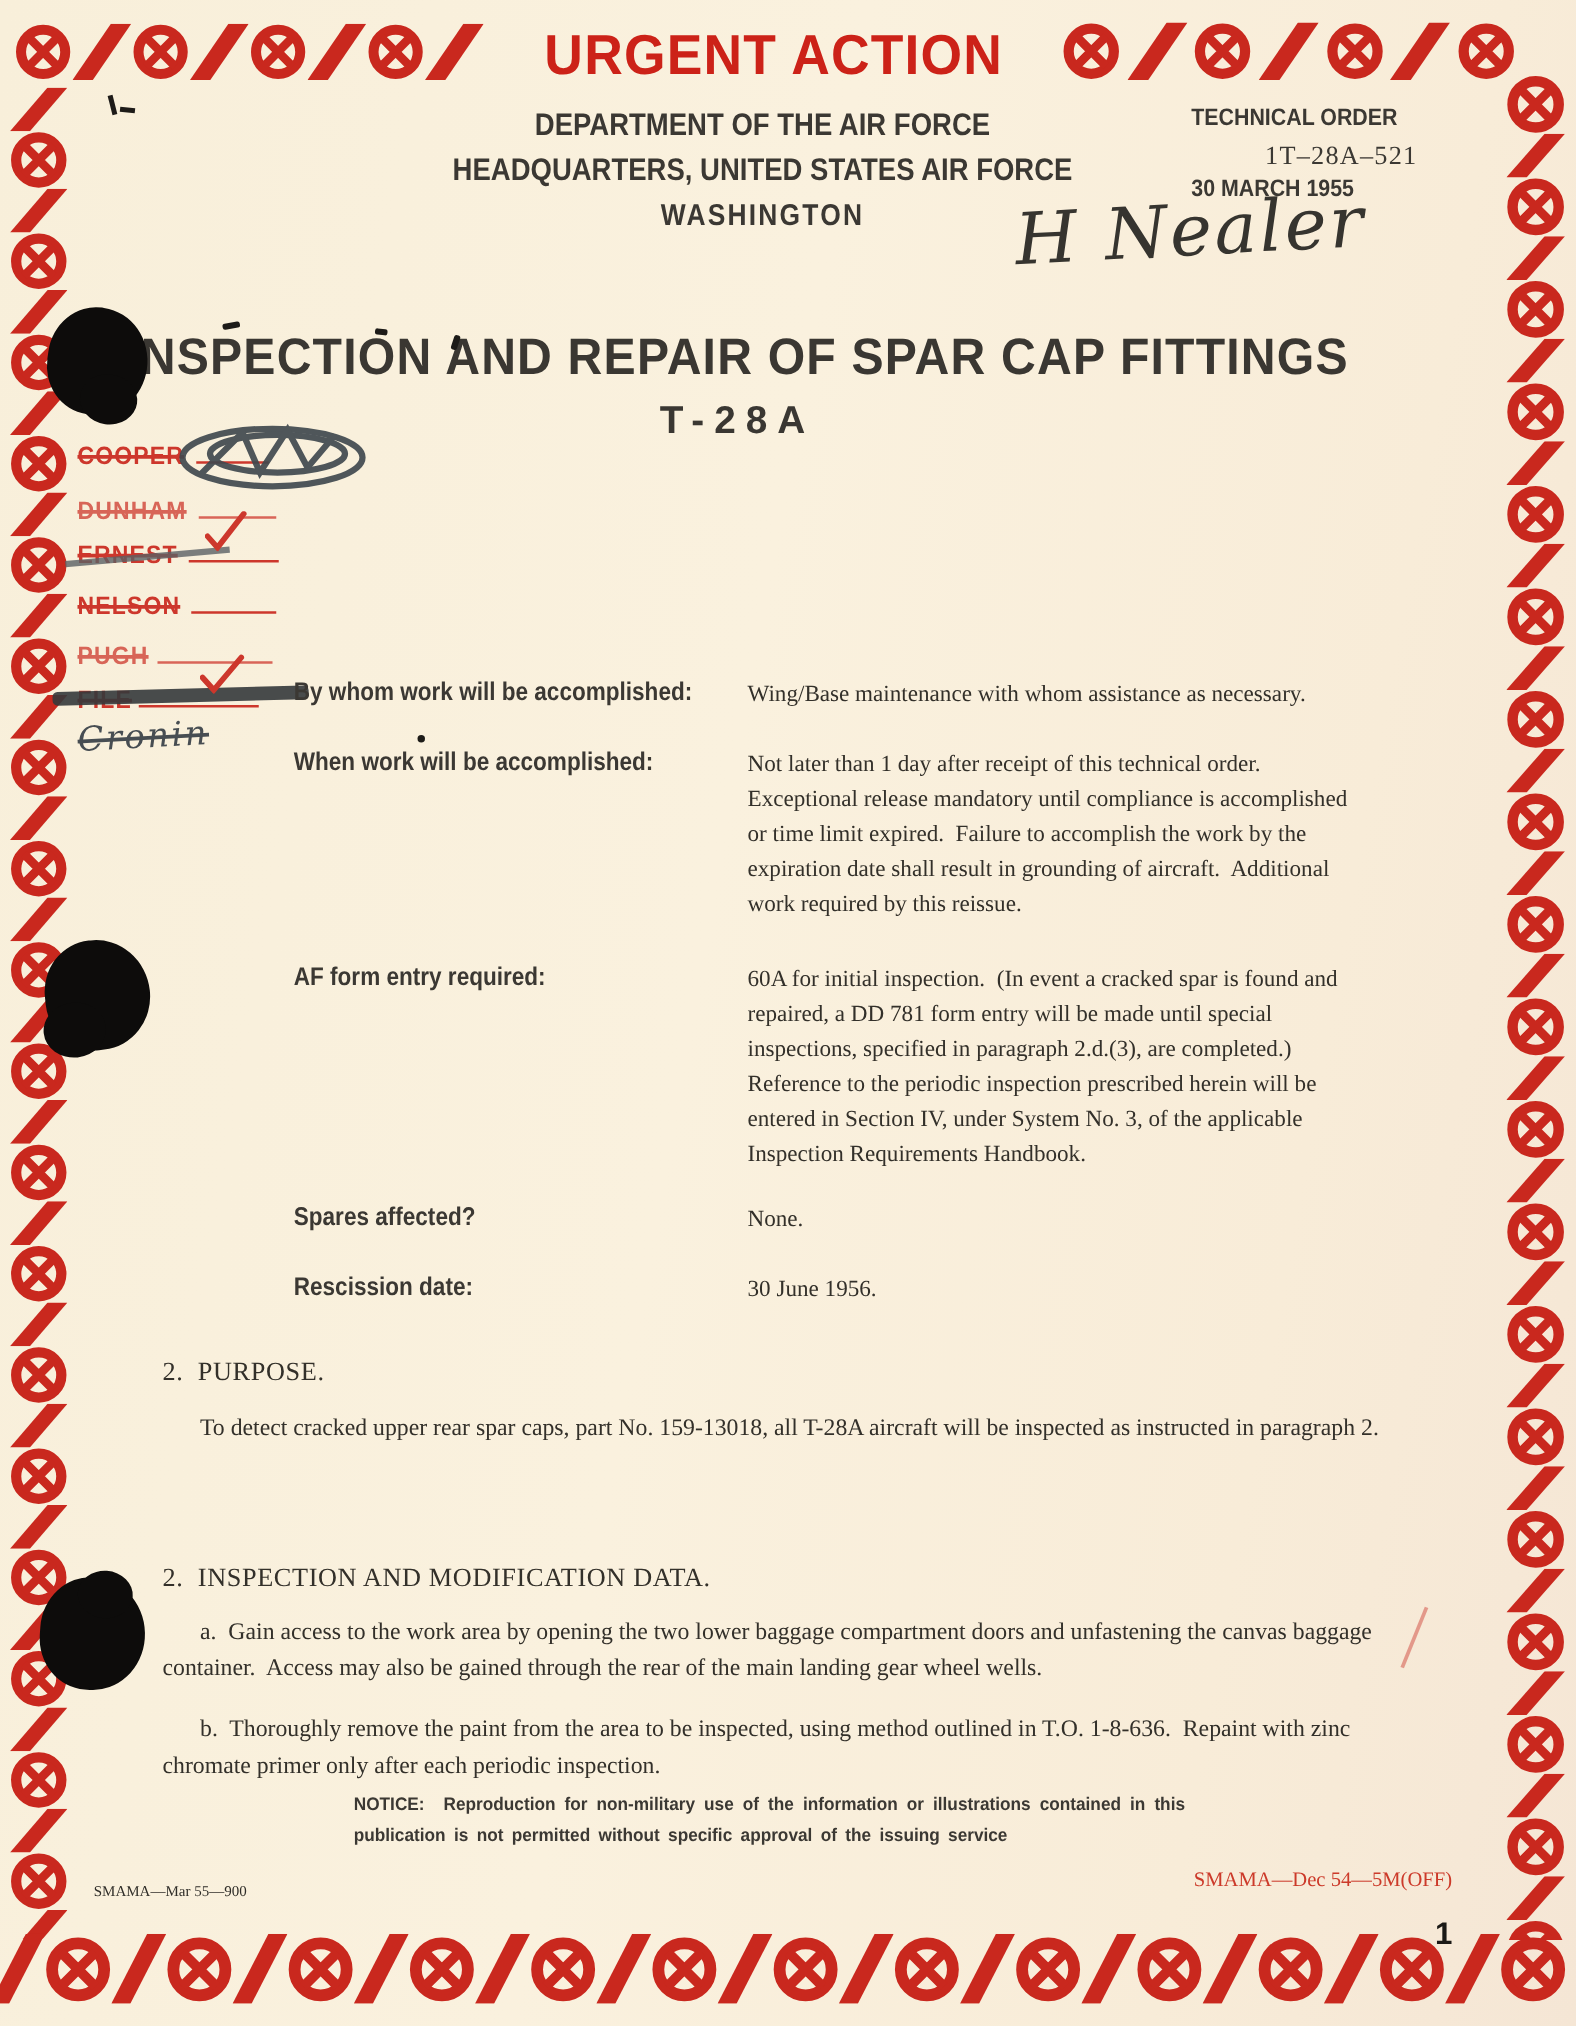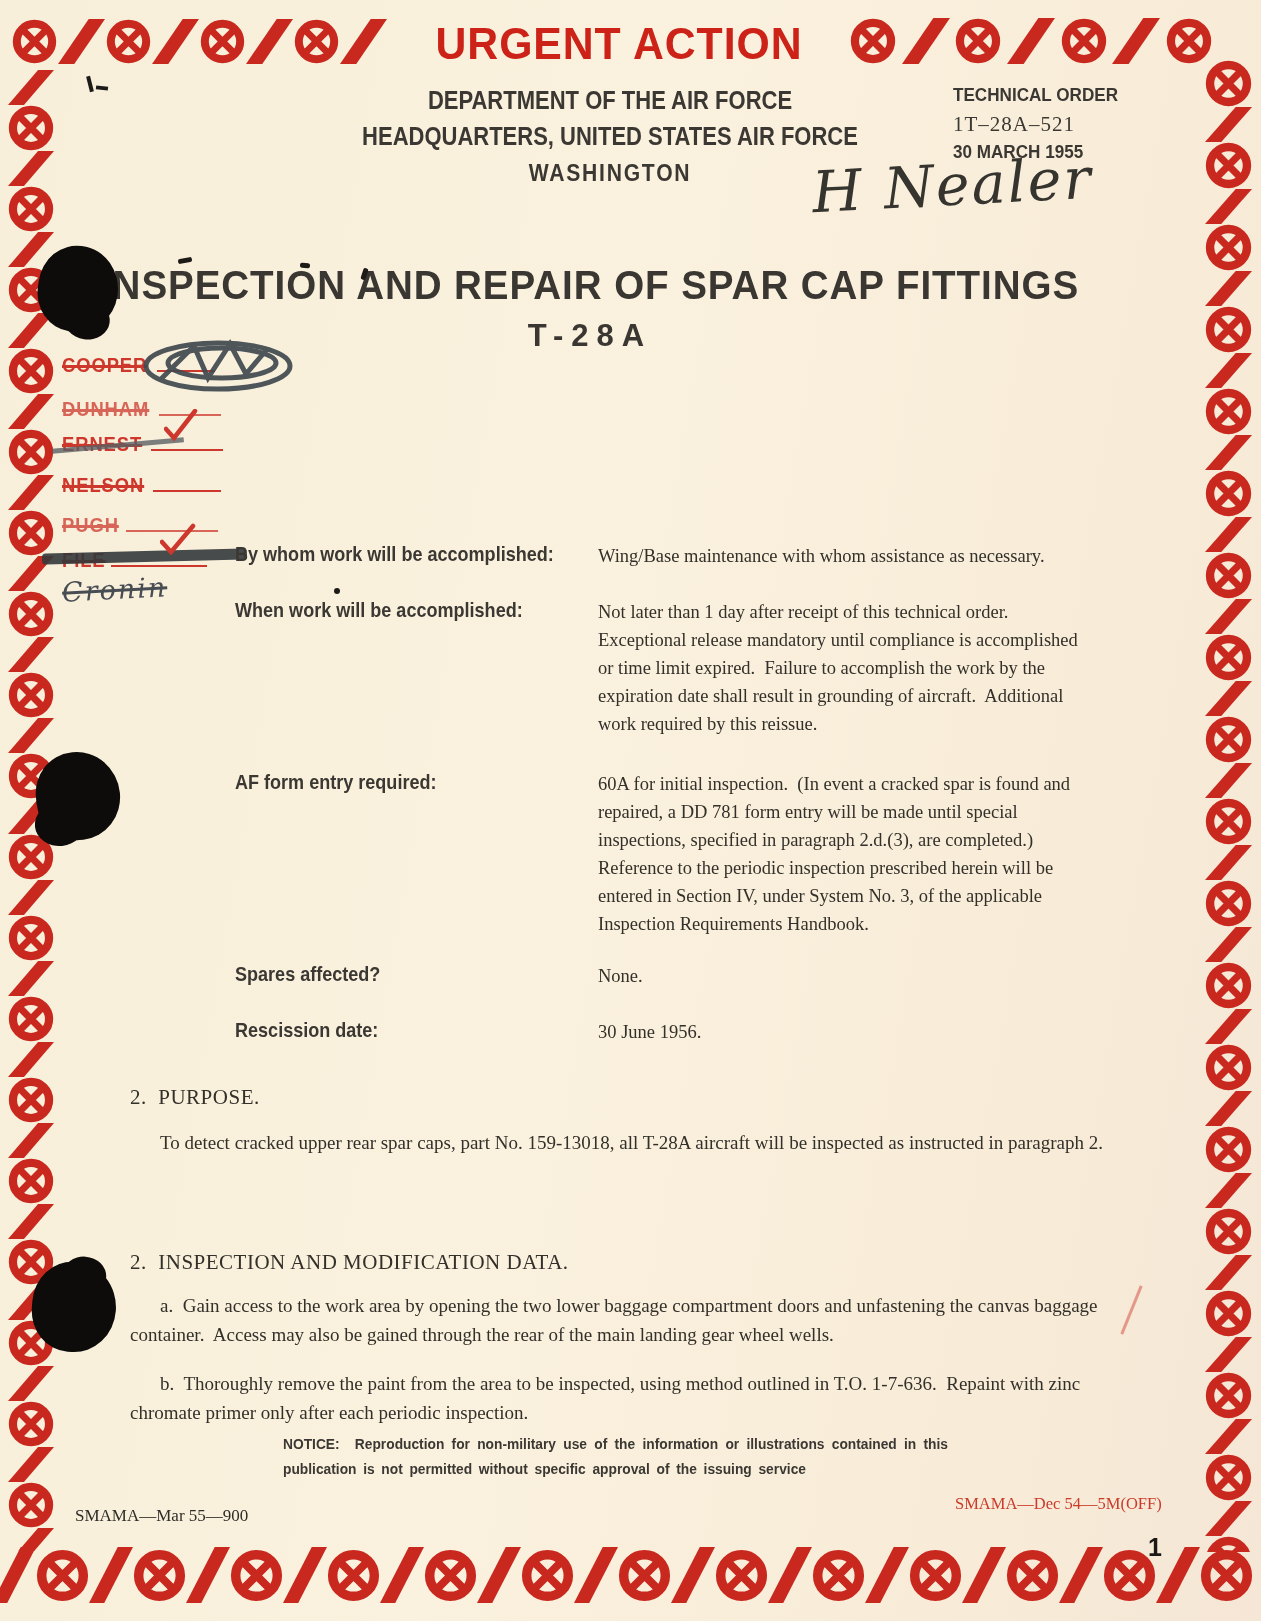--- a/index.html
+++ b/index.html
@@ -38,21 +38,21 @@
     transform:scaleX(.88);transform-origin:center;
   }
   .dept .l1{font-size:25px;line-height:36px;}
   .dept .l2{font-size:25px;line-height:37px;}
   .dept .l3{font-size:24px;line-height:36px;letter-spacing:2px;}
   .toblock{
     position:absolute;top:84px;left:953px;width:240px;z-index:2;
     font-family:"Liberation Sans",sans-serif;color:#3b3833;
   }
   .toblock .tl{font-weight:bold;font-size:19px;transform:scaleX(.9);transform-origin:left;}
-  .toblock .tn{font-family:"Liberation Serif",serif;font-size:21px;margin-top:6px;letter-spacing:1px;}
+  .toblock .tn{font-family:"Liberation Serif",serif;font-size:21px;margin-top:6px;letter-spacing:1px;text-align:center;}
   .toblock .td{font-weight:bold;font-size:19px;margin-top:4px;transform:scaleX(.9);transform-origin:left;}
   .signature{
     position:absolute;top:152px;left:812px;z-index:3;
     font-family:"DejaVu Serif",serif;font-style:italic;font-size:57px;color:#36342f;
     transform:rotate(-3deg);letter-spacing:2px;white-space:nowrap;
   }
   
   .title1{
     position:absolute;top:262px;left:55px;width:1070px;text-align:center;z-index:2;
     font-family:"Liberation Sans",sans-serif;font-weight:bold;font-size:41px;letter-spacing:1px;
@@ -98,21 +98,21 @@
   .sechead{position:absolute;left:130px;width:1010px;font-size:21px;letter-spacing:.5px;white-space:pre-wrap;z-index:2;}
   .para{position:absolute;left:130px;width:1012px;font-size:19px;line-height:29px;text-indent:30px;white-space:pre-wrap;z-index:2;}
   
   .notice{
     position:absolute;top:1432px;left:283px;width:700px;z-index:2;
     font-family:"Liberation Sans",sans-serif;font-weight:bold;font-size:14.5px;line-height:25px;
     color:#3b3833;text-align:justify;transform:scaleX(.95);transform-origin:left;word-spacing:3px;
   }
   .notice .nlbl{margin-right:16px;}
   
-  .f-left{position:absolute;top:1506px;left:75px;font-size:17px;color:#2f2d28;z-index:2;}
+  .f-left{position:absolute;top:1506px;left:75px;font-size:12px;color:#2f2d28;z-index:2;}
   .f-right{position:absolute;top:1494px;left:955px;font-size:16.5px;color:#cc3a2a;z-index:2;}
   .f-page{position:absolute;top:1533px;left:1148px;font-family:"Liberation Sans",sans-serif;font-weight:bold;font-size:25px;color:#1b1916;z-index:7;}
   
   .blob{position:absolute;background:#0d0c0b;border-radius:48% 52% 50% 47%;z-index:6;}
   .blob::after{content:"";position:absolute;background:#0d0c0b;border-radius:50%;}
   .blob1{top:246px;left:38px;width:80px;height:86px;transform:rotate(8deg);}
   .blob1::after{left:30px;top:52px;width:46px;height:40px;}
   .blob2{top:752px;left:36px;width:84px;height:88px;transform:rotate(-6deg);}
   .blob2::after{left:-4px;top:48px;width:50px;height:44px;}
   .blob3{top:1262px;left:32px;width:84px;height:90px;transform:rotate(4deg);}
@@ -621,21 +621,21 @@
   <div class="irow" style="top:1018px">
     <div class="ilabel">Rescission date:</div>
     <div class="ivalue">30 June 1956.</div>
   </div>
 
   <div class="sechead" style="top:1085px">2.  PURPOSE.</div>
   <div class="para" style="top:1128px">To detect cracked upper rear spar caps, part No. 159-13018, all T-28A aircraft will be inspected as instructed in paragraph 2.</div>
 
   <div class="sechead" style="top:1250px">2.  INSPECTION AND MODIFICATION DATA.</div>
   <div class="para" style="top:1291px">a.  Gain access to the work area by opening the two lower baggage compartment doors and unfastening the canvas baggage container.  Access may also be gained through the rear of the main landing gear wheel wells.</div>
-  <div class="para" style="top:1369px">b.  Thoroughly remove the paint from the area to be inspected, using method outlined in T.O. 1-7-636.  Repaint with zinc chromate primer only after each periodic inspection.</div>
+  <div class="para" style="top:1369px">b.  Thoroughly remove the paint from the area to be inspected, using method outlined in T.O. 1-8-636.  Repaint with zinc chromate primer only after each periodic inspection.</div>
   <div class="redtick" style="left:1130px;top:1284px"></div>
 
   <div class="notice">
     <span class="nlbl">NOTICE:</span><span>Reproduction for non-military use of the information or illustrations contained in this publication is not permitted without specific approval of the issuing service</span>
   </div>
 
   <div class="f-left">SMAMA—Mar 55—900</div>
   <div class="f-right">SMAMA—Dec 54—5M(OFF)</div>
   <div class="f-page">1</div>
 

